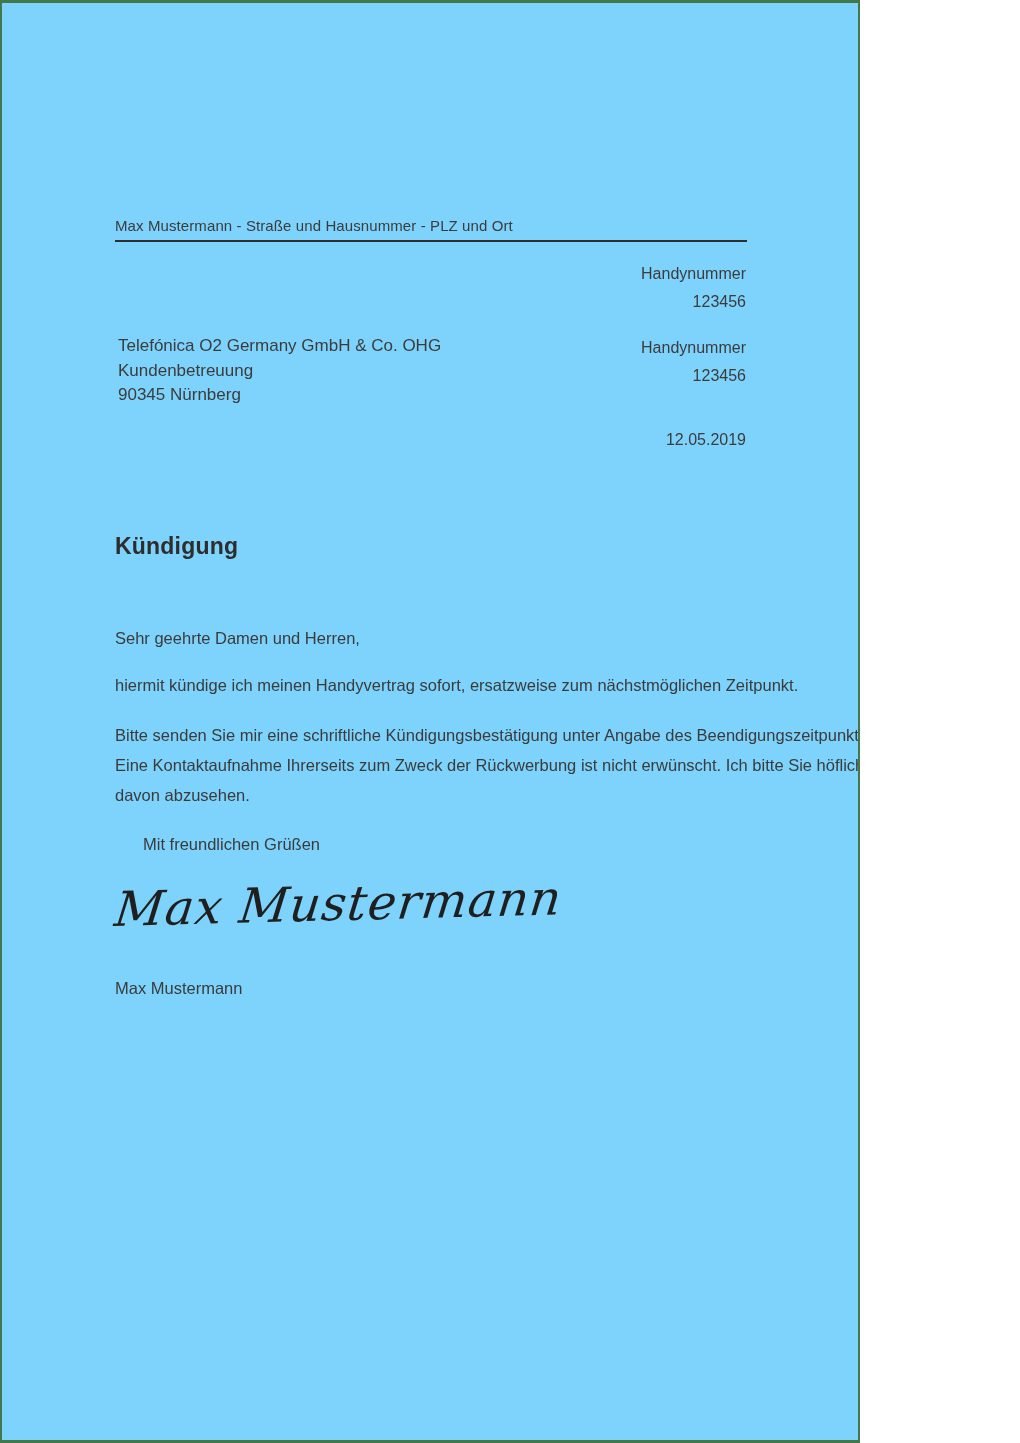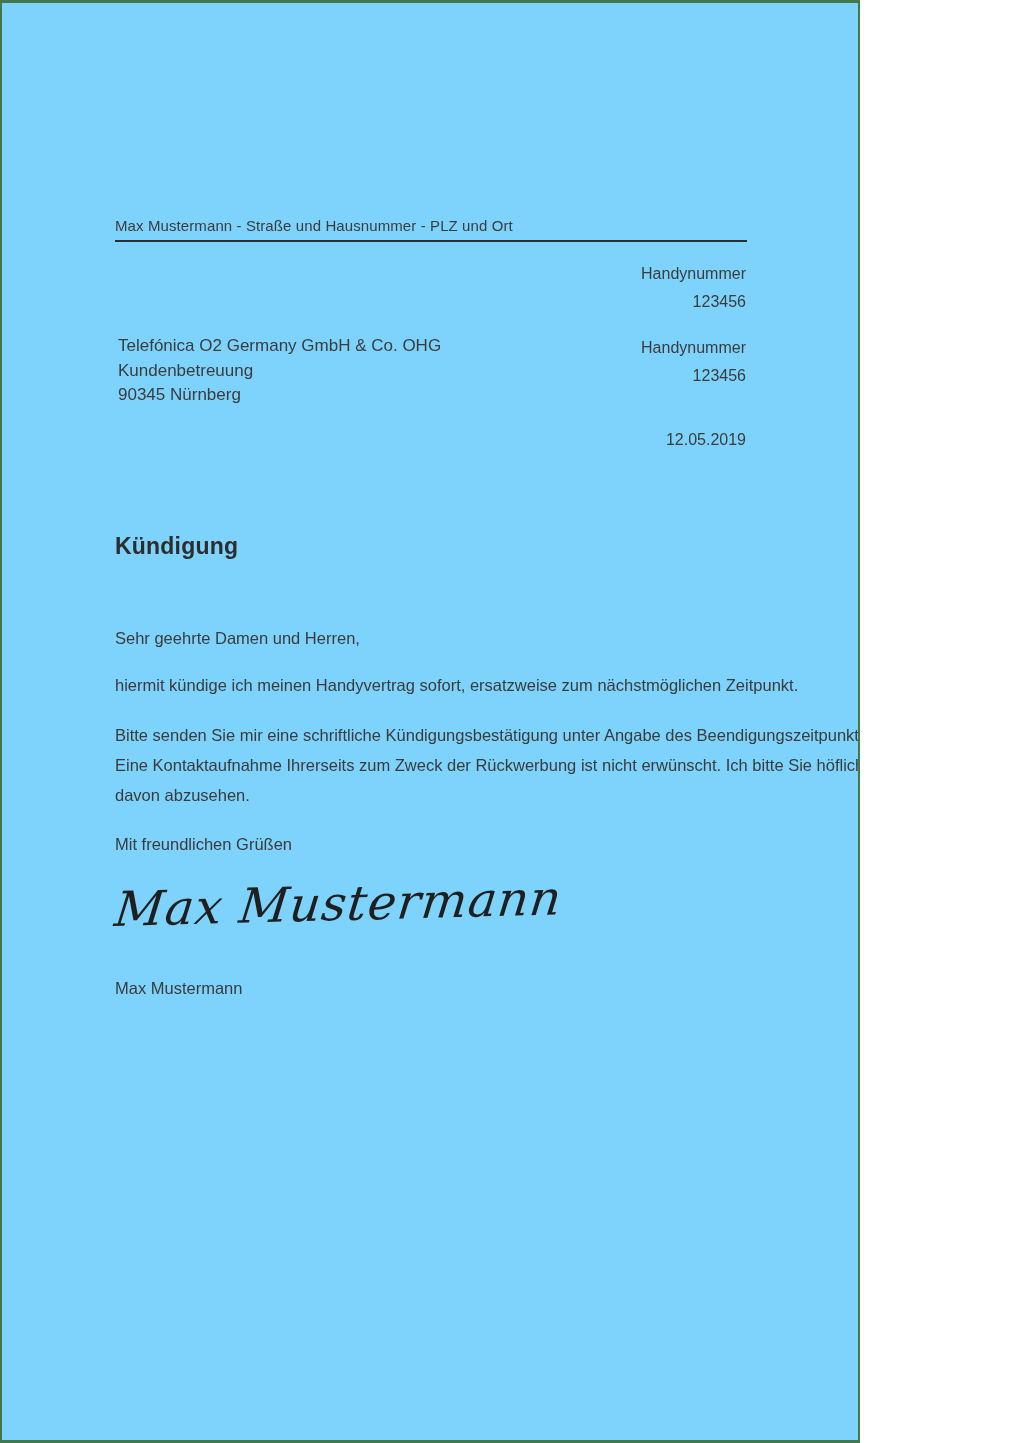--- a/index.html
+++ b/index.html
@@ -70,21 +70,21 @@
   .body-text {
     left: 113px;
     width: 796px;
     font-size: 16.5px;
     line-height: 30px;
     color: #3b3b3b;
   }
   .salutation { top: 620px; }
   .para-1     { top: 667px; }
   .para-2     { top: 717px; }
-  .closing    { top: 826px; }
+  .closing    { top: 826px; margin-left: 28px; }
 
   .signature {
     left: 110px;
     top: 878px;
     font-family: "DejaVu Serif", serif;
     font-style: italic;
     font-size: 48px;
     color: #1f1f1f;
     transform: skewX(-8deg) rotate(-1.5deg);
     transform-origin: left bottom;

